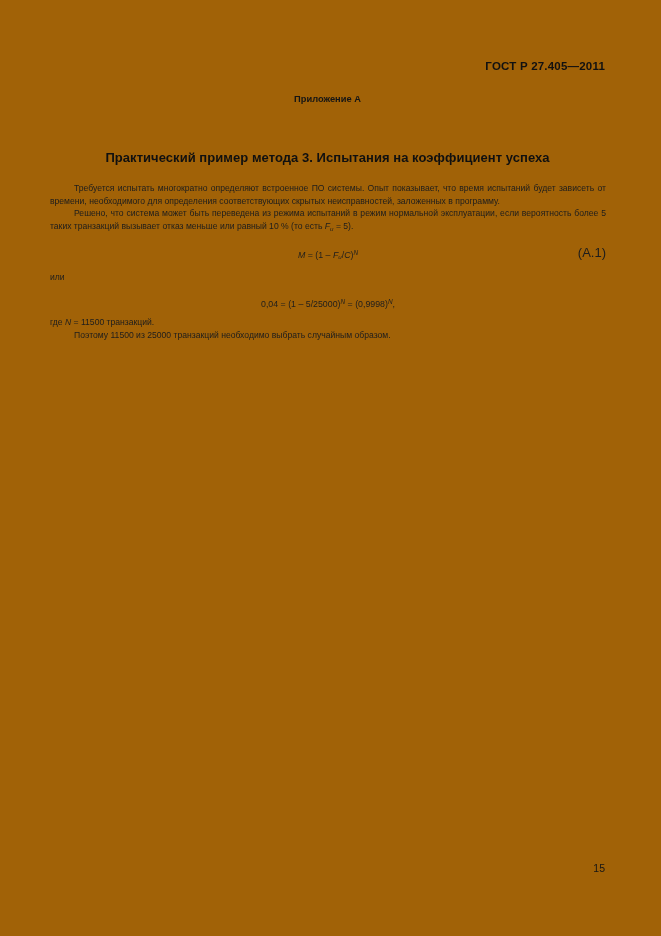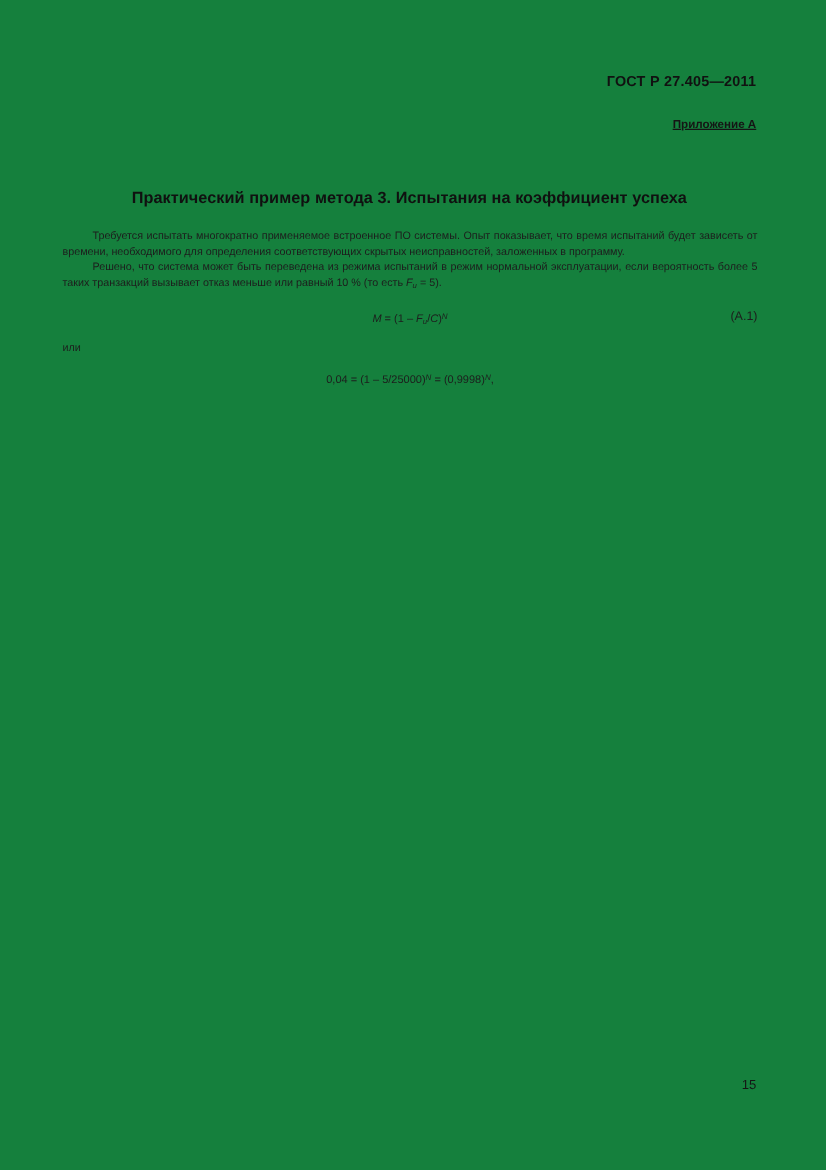--- a/index.html
+++ b/index.html
@@ -10,21 +10,21 @@
   }
   body {
     font-family: "Liberation Sans", sans-serif;
     color: #1b1b1b;
   }
   .page {
     position: relative;
     width: 661px;
     height: 936px;
     margin: 0 auto;
-    background: #15803d;
+    background: #a16207;
     overflow: hidden;
     box-sizing: border-box;
   }
 
   
   .doc-header {
     position: absolute;
     top: 60px;
     left: 50px;
     right: 56px;
@@ -34,26 +34,25 @@
     letter-spacing: 0.2px;
     color: #111111;
   }
 
   
   .appendix-block {
     position: absolute;
     top: 92px;
     left: 50px;
     right: 56px;
-    text-align: right;
+    text-align: center;
     font-size: 9.3px;
     font-weight: bold;
     line-height: 15px;
     color: #151515;
-    text-decoration: underline;
   }
   .appendix-sub {
     font-weight: bold;
   }
 
   
   .section-title {
     position: absolute;
     top: 150px;
     left: 50px;
@@ -104,21 +103,21 @@
     font-style: italic;
     white-space: nowrap;
   }
   .formula-body .up {
     font-style: normal;
   }
   .formula-num {
     position: absolute;
     right: 0;
     top: 0;
-    font-size: 10px;
+    font-size: 13px;
     font-style: normal;
     color: #1d1d1d;
   }
   .spacer-6 { height: 6px; }
   .spacer-8 { height: 8px; }
   .spacer-10 { height: 10px; }
 
   sub {
     font-size: 6.2px;
     vertical-align: -0.28em;
@@ -150,21 +149,21 @@
   <div class="doc-header">ГОСТ Р 27.405—2011</div>
 
   <div class="appendix-block">
     <div>Приложение А</div>
   </div>
 
   <div class="section-title">Практический пример метода 3. Испытания на коэффициент успеха</div>
 
   <div class="body-col">
 
-    <p class="para">Требуется испытать многократно применяемое встроенное ПО системы. Опыт показывает, что время испытаний будет зависеть от времени, необходимого для определения соответствующих скрытых неисправностей, заложенных в программу.</p>
+    <p class="para">Требуется испытать многократно определяют встроенное ПО системы. Опыт показывает, что время испытаний будет зависеть от времени, необходимого для определения соответствующих скрытых неисправностей, заложенных в программу.</p>
 
 
     <p class="para"><span>Решено, что система может быть переведена из режима испытаний в режим нормальной эксплуатации, если вероятность более 5 таких транзакций вызывает отказ меньше или равный 10 % (то есть </span><span class="var">F</span><sub>u</sub><span> = 5).</span></p>
 
 
     <div class="spacer-8"></div>
 
     <div class="formula-row">
       <div class="formula-body"><span class="var">M</span><span class="up"> = (1 – </span><span class="var">F</span><sub>u</sub><span class="up">/</span><span class="var">C</span><span class="up">)</span><sup>N</sup></div>
       <div class="formula-num">(А.1)</div>
@@ -175,20 +174,22 @@
     <p class="para noindent">или</p>
 
     <div class="spacer-10"></div>
 
     <div class="formula-row">
       <div class="formula-body"><span class="up">0,04 = (1 – 5/25000)</span><sup>N</sup><span class="up"> = (0,9998)</span><sup>N</sup><span class="up">,</span></div>
     </div>
 
     <div class="spacer-6"></div>
 
+    <p class="para noindent"><span>где </span><span class="var">N</span><span> = 11500 транзакций.</span></p>
 
+    <p class="para last-line-left">Поэтому 11500 из 25000 транзакций необходимо выбрать случайным образом.</p>
 
 
   </div>
 
   <div class="page-number">15</div>
 
 </div>
 
 </body></html>

